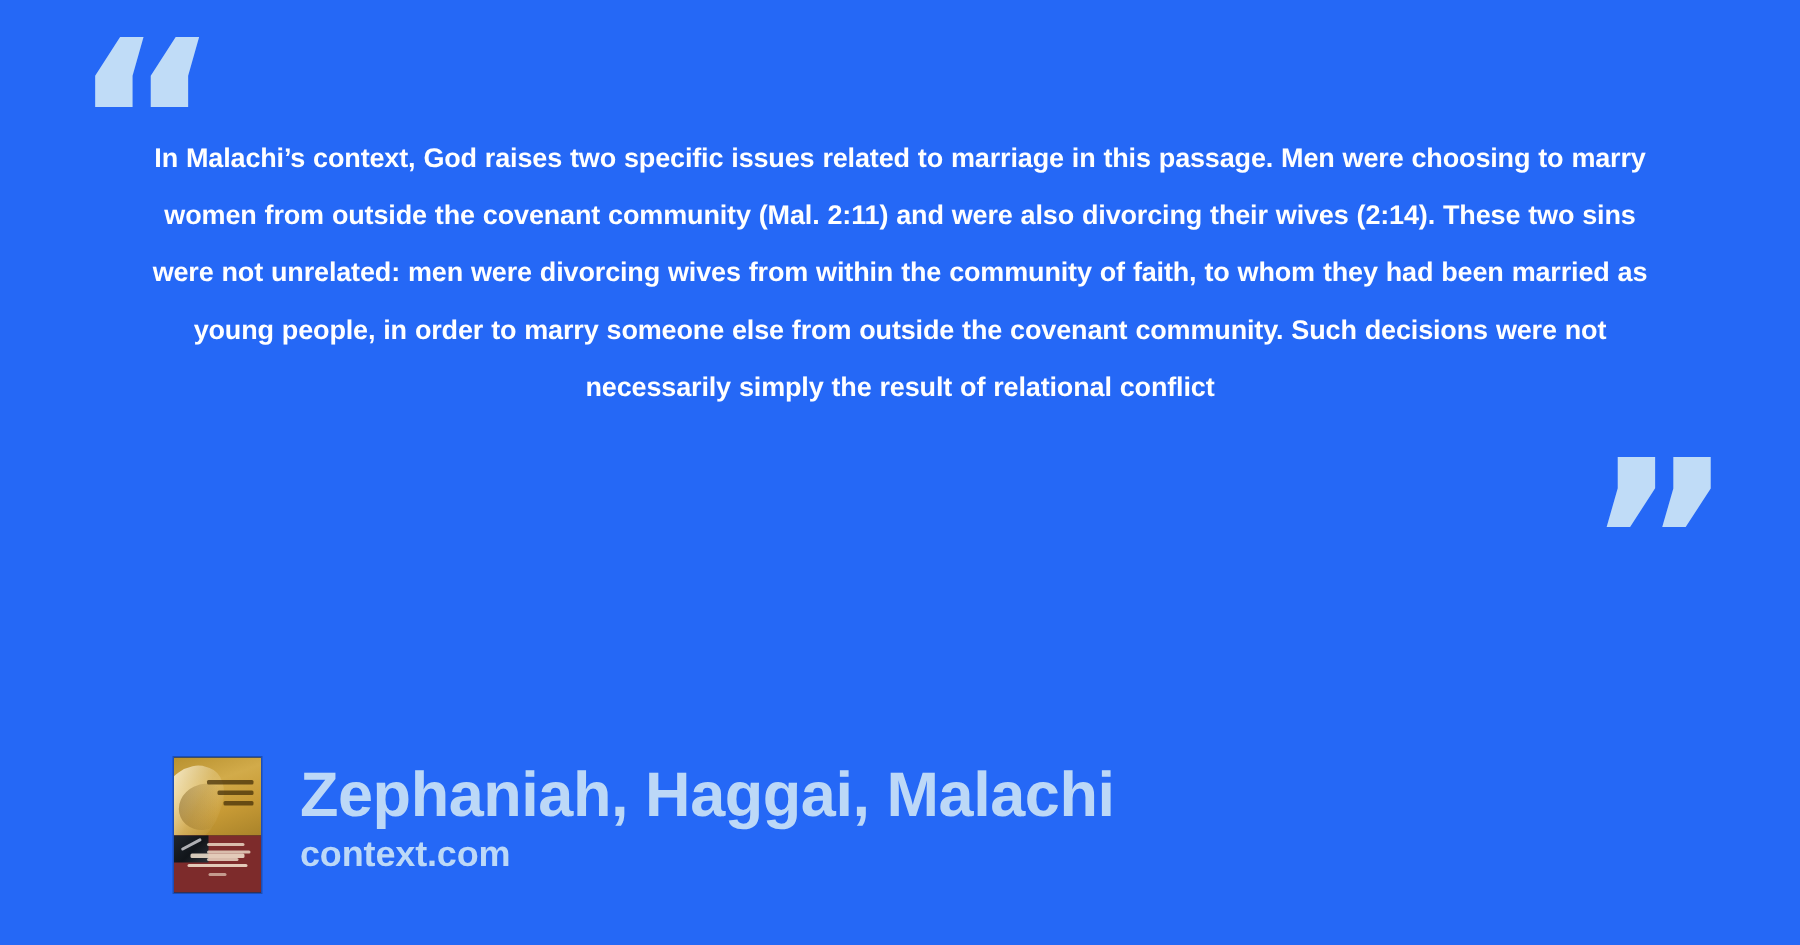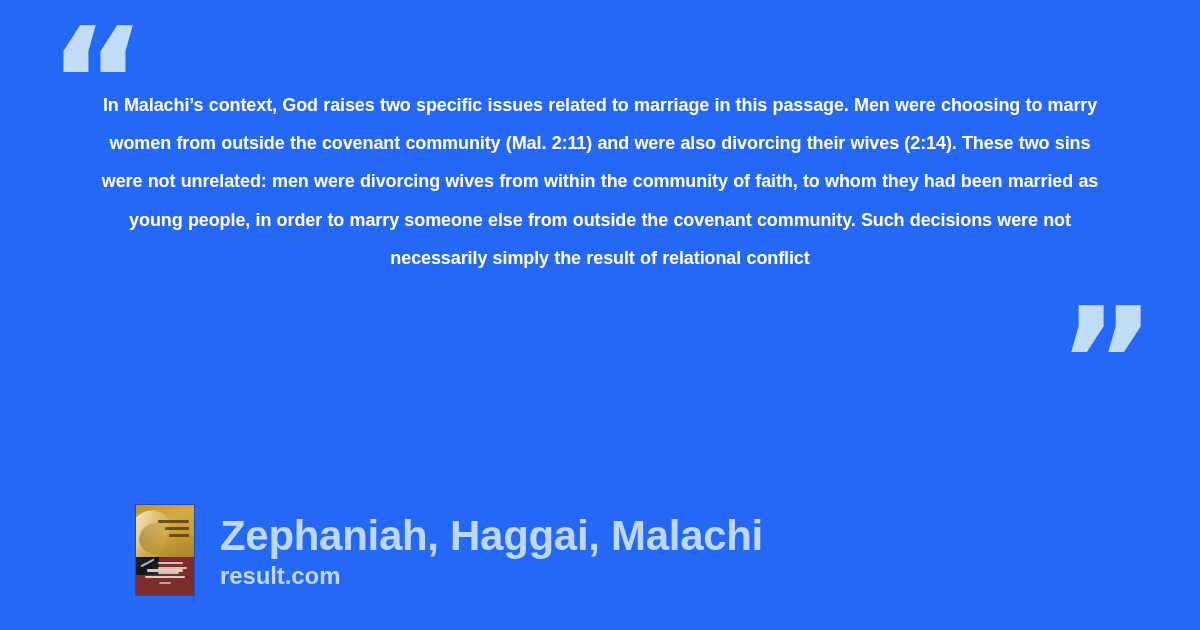--- a/index.html
+++ b/index.html
@@ -57,24 +57,24 @@
     font-weight: 700;
     font-size: 18px;
     line-height: 38.2px;
     letter-spacing: -0.1px;
     word-spacing: 0.4px;
   }
 
   
   .attribution {
     position: absolute;
-    left: 136px;
+    left: 116px;
     top: 505px;
     display: flex;
-    align-items: center;
+    align-items: flex-start;
   }
 
   .book-cover {
     position: relative;
     width: 58px;
     height: 90px;
     flex: 0 0 auto;
     background: #1b1b1b;
     overflow: hidden;
     box-shadow: 0 0 0 1px rgba(0,0,0,0.25);
@@ -243,18 +243,18 @@
         <div class="cover-author-lines">
           <span></span>
             <span></span>
             <span></span>
         </div>
       </div>
     </div>
 
     <div class="attribution-text">
       <p class="book-title">Zephaniah, Haggai, Malachi</p>
-      <p class="site-name">result.com</p>
+      <p class="site-name">context.com</p>
     </div>
 
   </div>
 
 </div>
 
 </body></html>

